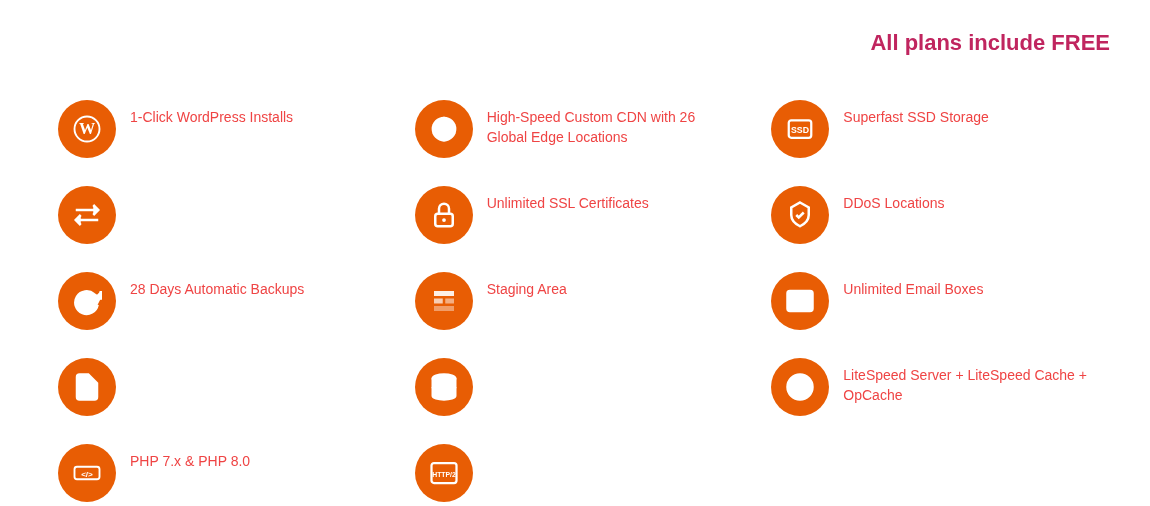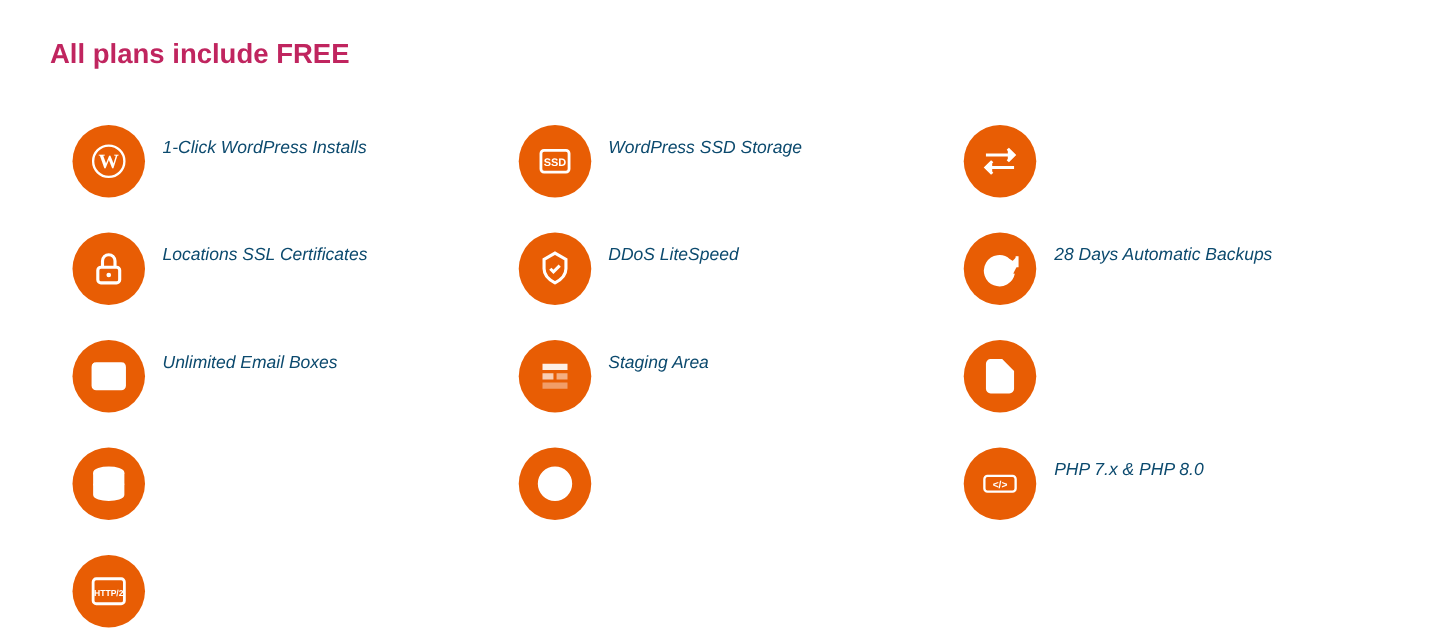--- a/index.html
+++ b/index.html
@@ -7,21 +7,21 @@
       font-family: Arial, sans-serif;
       background: #fff;
       color: #333;
       width: 1150px;
       min-height: 506px;
     }
     .page-wrapper {
       padding: 30px 40px 40px;
     }
     .page-title {
-      text-align: left;
+      text-align: right;
       font-size: 22px;
       font-weight: 700;
       color: #c0255f;
       margin-bottom: 30px;
     }
     .grid {
       display: grid;
       grid-template-columns: repeat(3, 1fr);
       gap: 0;
     }
@@ -41,25 +41,24 @@
       align-items: center;
       justify-content: center;
     }
     .icon-circle svg {
       width: 30px;
       height: 30px;
       fill: #fff;
     }
     .feature-label {
       font-size: 14px;
-      color: #0c4a6e;
+      color: #ef4444;
       line-height: 1.4;
       padding-top: 8px;
       font-weight: 400;
-      font-style: italic;
     }
   </style>
 </head>
 <body>
 
 <div class="page-wrapper">
   <h2 class="page-title">All plans include FREE</h2>
 
   <div class="grid" id="features-grid">
 
@@ -67,84 +66,95 @@
         <div class="icon-circle">
           <svg viewBox="0 0 24 24" fill="white">
             <circle cx="12" cy="12" r="10" fill="none" stroke="white" stroke-width="1.5"></circle>
             <text x="12" y="16" text-anchor="middle" font-size="13" font-weight="bold" fill="white" font-family="serif">W</text>
           </svg>
         </div>
         <span class="feature-label">1-Click WordPress Installs</span>
       </div>
       <div class="feature-item">
         <div class="icon-circle">
+          <svg viewBox="0 0 24 24" fill="none" stroke="white" stroke-width="1.8">
+            <circle cx="12" cy="12" r="9"></circle>
+            <ellipse cx="12" cy="12" rx="4.5" ry="9"></ellipse>
+            <line x1="3" y1="9" x2="21" y2="9"></line>
+            <line x1="3" y1="15" x2="21" y2="15"></line>
+          </svg>
+        </div>
+        <span class="feature-label">High-Speed Custom CDN with 26 Global Edge Locations</span>
+      </div>
+      <div class="feature-item">
+        <div class="icon-circle">
           <svg viewBox="0 0 24 24" fill="white">
             <rect x="3" y="5" width="18" height="14" rx="2" fill="none" stroke="white" stroke-width="1.8"></rect>
             <text x="12" y="15" text-anchor="middle" font-size="7" fill="white" font-weight="bold">SSD</text>
           </svg>
         </div>
-        <span class="feature-label">WordPress SSD Storage</span>
+        <span class="feature-label">Superfast SSD Storage</span>
       </div>
       <div class="feature-item">
         <div class="icon-circle">
           <svg viewBox="0 0 24 24" fill="none" stroke="white" stroke-width="2">
             <polyline points="17,4 21,8 17,12"></polyline>
             <line x1="3" y1="8" x2="21" y2="8"></line>
             <polyline points="7,12 3,16 7,20"></polyline>
             <line x1="21" y1="16" x2="3" y2="16"></line>
           </svg>
         </div>
       </div>
       <div class="feature-item">
         <div class="icon-circle">
           <svg viewBox="0 0 24 24" fill="white">
             <rect x="5" y="11" width="14" height="10" rx="2" fill="none" stroke="white" stroke-width="2"></rect>
             <path d="M8 11V7a4 4 0 018 0v4" fill="none" stroke="white" stroke-width="2"></path>
             <circle cx="12" cy="16" r="1.5" fill="white"></circle>
           </svg>
         </div>
-        <span class="feature-label">Locations SSL Certificates</span>
+        <span class="feature-label">Unlimited SSL Certificates</span>
       </div>
       <div class="feature-item">
         <div class="icon-circle">
           <svg viewBox="0 0 24 24" fill="none" stroke="white" stroke-width="2">
             <path d="M12 2l7 4v6c0 4-3 7-7 9-4-2-7-5-7-9V6z" stroke="white" stroke-width="2" fill="none"></path>
             <polyline points="9,12 11,14 15,10" stroke="white" stroke-width="2" fill="none"></polyline>
           </svg>
         </div>
-        <span class="feature-label">DDoS LiteSpeed</span>
+        <span class="feature-label">DDoS Locations</span>
       </div>
       <div class="feature-item">
         <div class="icon-circle">
           <svg viewBox="0 0 24 24" fill="none" stroke="white" stroke-width="2">
             <polyline points="23,4 23,10 17,10"></polyline>
             <path d="M20.5 15a9 9 0 11-2.8-8.4L23 10"></path>
           </svg>
         </div>
         <span class="feature-label">28 Days Automatic Backups</span>
       </div>
       <div class="feature-item">
         <div class="icon-circle">
-          <svg viewBox="0 0 24 24" fill="none" stroke="white" stroke-width="2">
-            <rect x="2" y="4" width="20" height="16" rx="2"></rect>
-            <polyline points="2,4 12,13 22,4"></polyline>
-          </svg>
-        </div>
-        <span class="feature-label">Unlimited Email Boxes</span>
-      </div>
-      <div class="feature-item">
-        <div class="icon-circle">
           <svg viewBox="0 0 24 24" fill="white">
             <path d="M4 4h16v4H4z" fill="white" opacity="0.9"></path>
             <path d="M4 10h7v4H4z" fill="white" opacity="0.7"></path>
             <path d="M13 10h7v4h-7z" fill="white" opacity="0.5"></path>
             <path d="M4 16h16v4H4z" fill="white" opacity="0.4"></path>
           </svg>
         </div>
         <span class="feature-label">Staging Area</span>
+      </div>
+      <div class="feature-item">
+        <div class="icon-circle">
+          <svg viewBox="0 0 24 24" fill="none" stroke="white" stroke-width="2">
+            <rect x="2" y="4" width="20" height="16" rx="2"></rect>
+            <polyline points="2,4 12,13 22,4"></polyline>
+          </svg>
+        </div>
+        <span class="feature-label">Unlimited Email Boxes</span>
       </div>
       <div class="feature-item">
         <div class="icon-circle">
           <svg viewBox="0 0 24 24" fill="none" stroke="white" stroke-width="2">
             <path d="M13 2H6a2 2 0 00-2 2v16a2 2 0 002 2h12a2 2 0 002-2V9z"></path>
             <polyline points="13,2 13,9 20,9"></polyline>
           </svg>
         </div>
       </div>
       <div class="feature-item">
@@ -156,20 +166,21 @@
           </svg>
         </div>
       </div>
       <div class="feature-item">
         <div class="icon-circle">
           <svg viewBox="0 0 24 24" fill="none" stroke="white" stroke-width="2">
             <path d="M12 2a10 10 0 100 20A10 10 0 0012 2z"></path>
             <polyline points="12,6 12,12 16,14"></polyline>
           </svg>
         </div>
+        <span class="feature-label">LiteSpeed Server + LiteSpeed Cache + OpCache</span>
       </div>
       <div class="feature-item">
         <div class="icon-circle">
           <svg viewBox="0 0 24 24" fill="white">
             <rect x="2" y="7" width="20" height="10" rx="2" fill="none" stroke="white" stroke-width="1.5"></rect>
             <text x="12" y="15" text-anchor="middle" font-size="6.5" fill="white" font-weight="bold">&lt;/&gt;</text>
           </svg>
         </div>
         <span class="feature-label">PHP 7.x &amp; PHP 8.0</span>
       </div>

